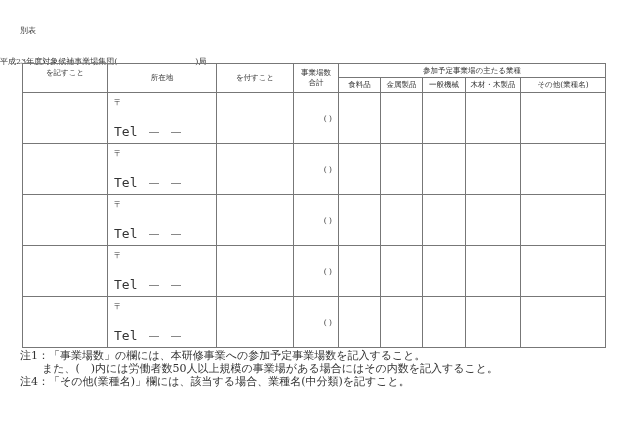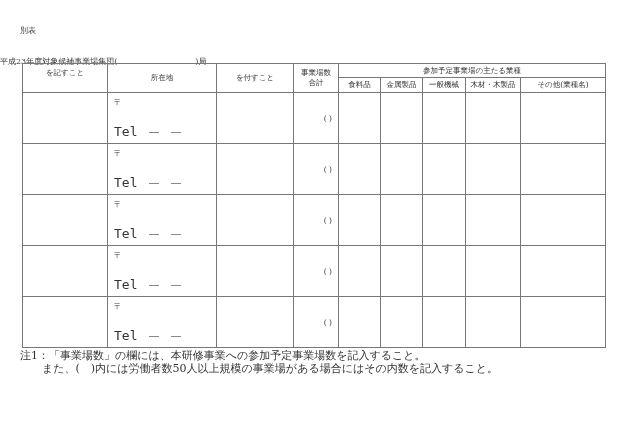--- a/index.html
+++ b/index.html
@@ -131,13 +131,14 @@
       <td></td>
       <td></td>
       <td></td>
     </tr>
   </tbody>
 </table>
 
 <div class="notes">
   <div>注1：「事業場数」の欄には、本研修事業への参加予定事業場数を記入すること。</div>
   <div class="indent">また、(　)内には労働者数50人以上規模の事業場がある場合にはその内数を記入すること。</div>
+  <div>注4：「その他(業種名)」欄には、該当する場合、業種名(中分類)を記すこと。</div>
 </div>
 
 </body></html>

